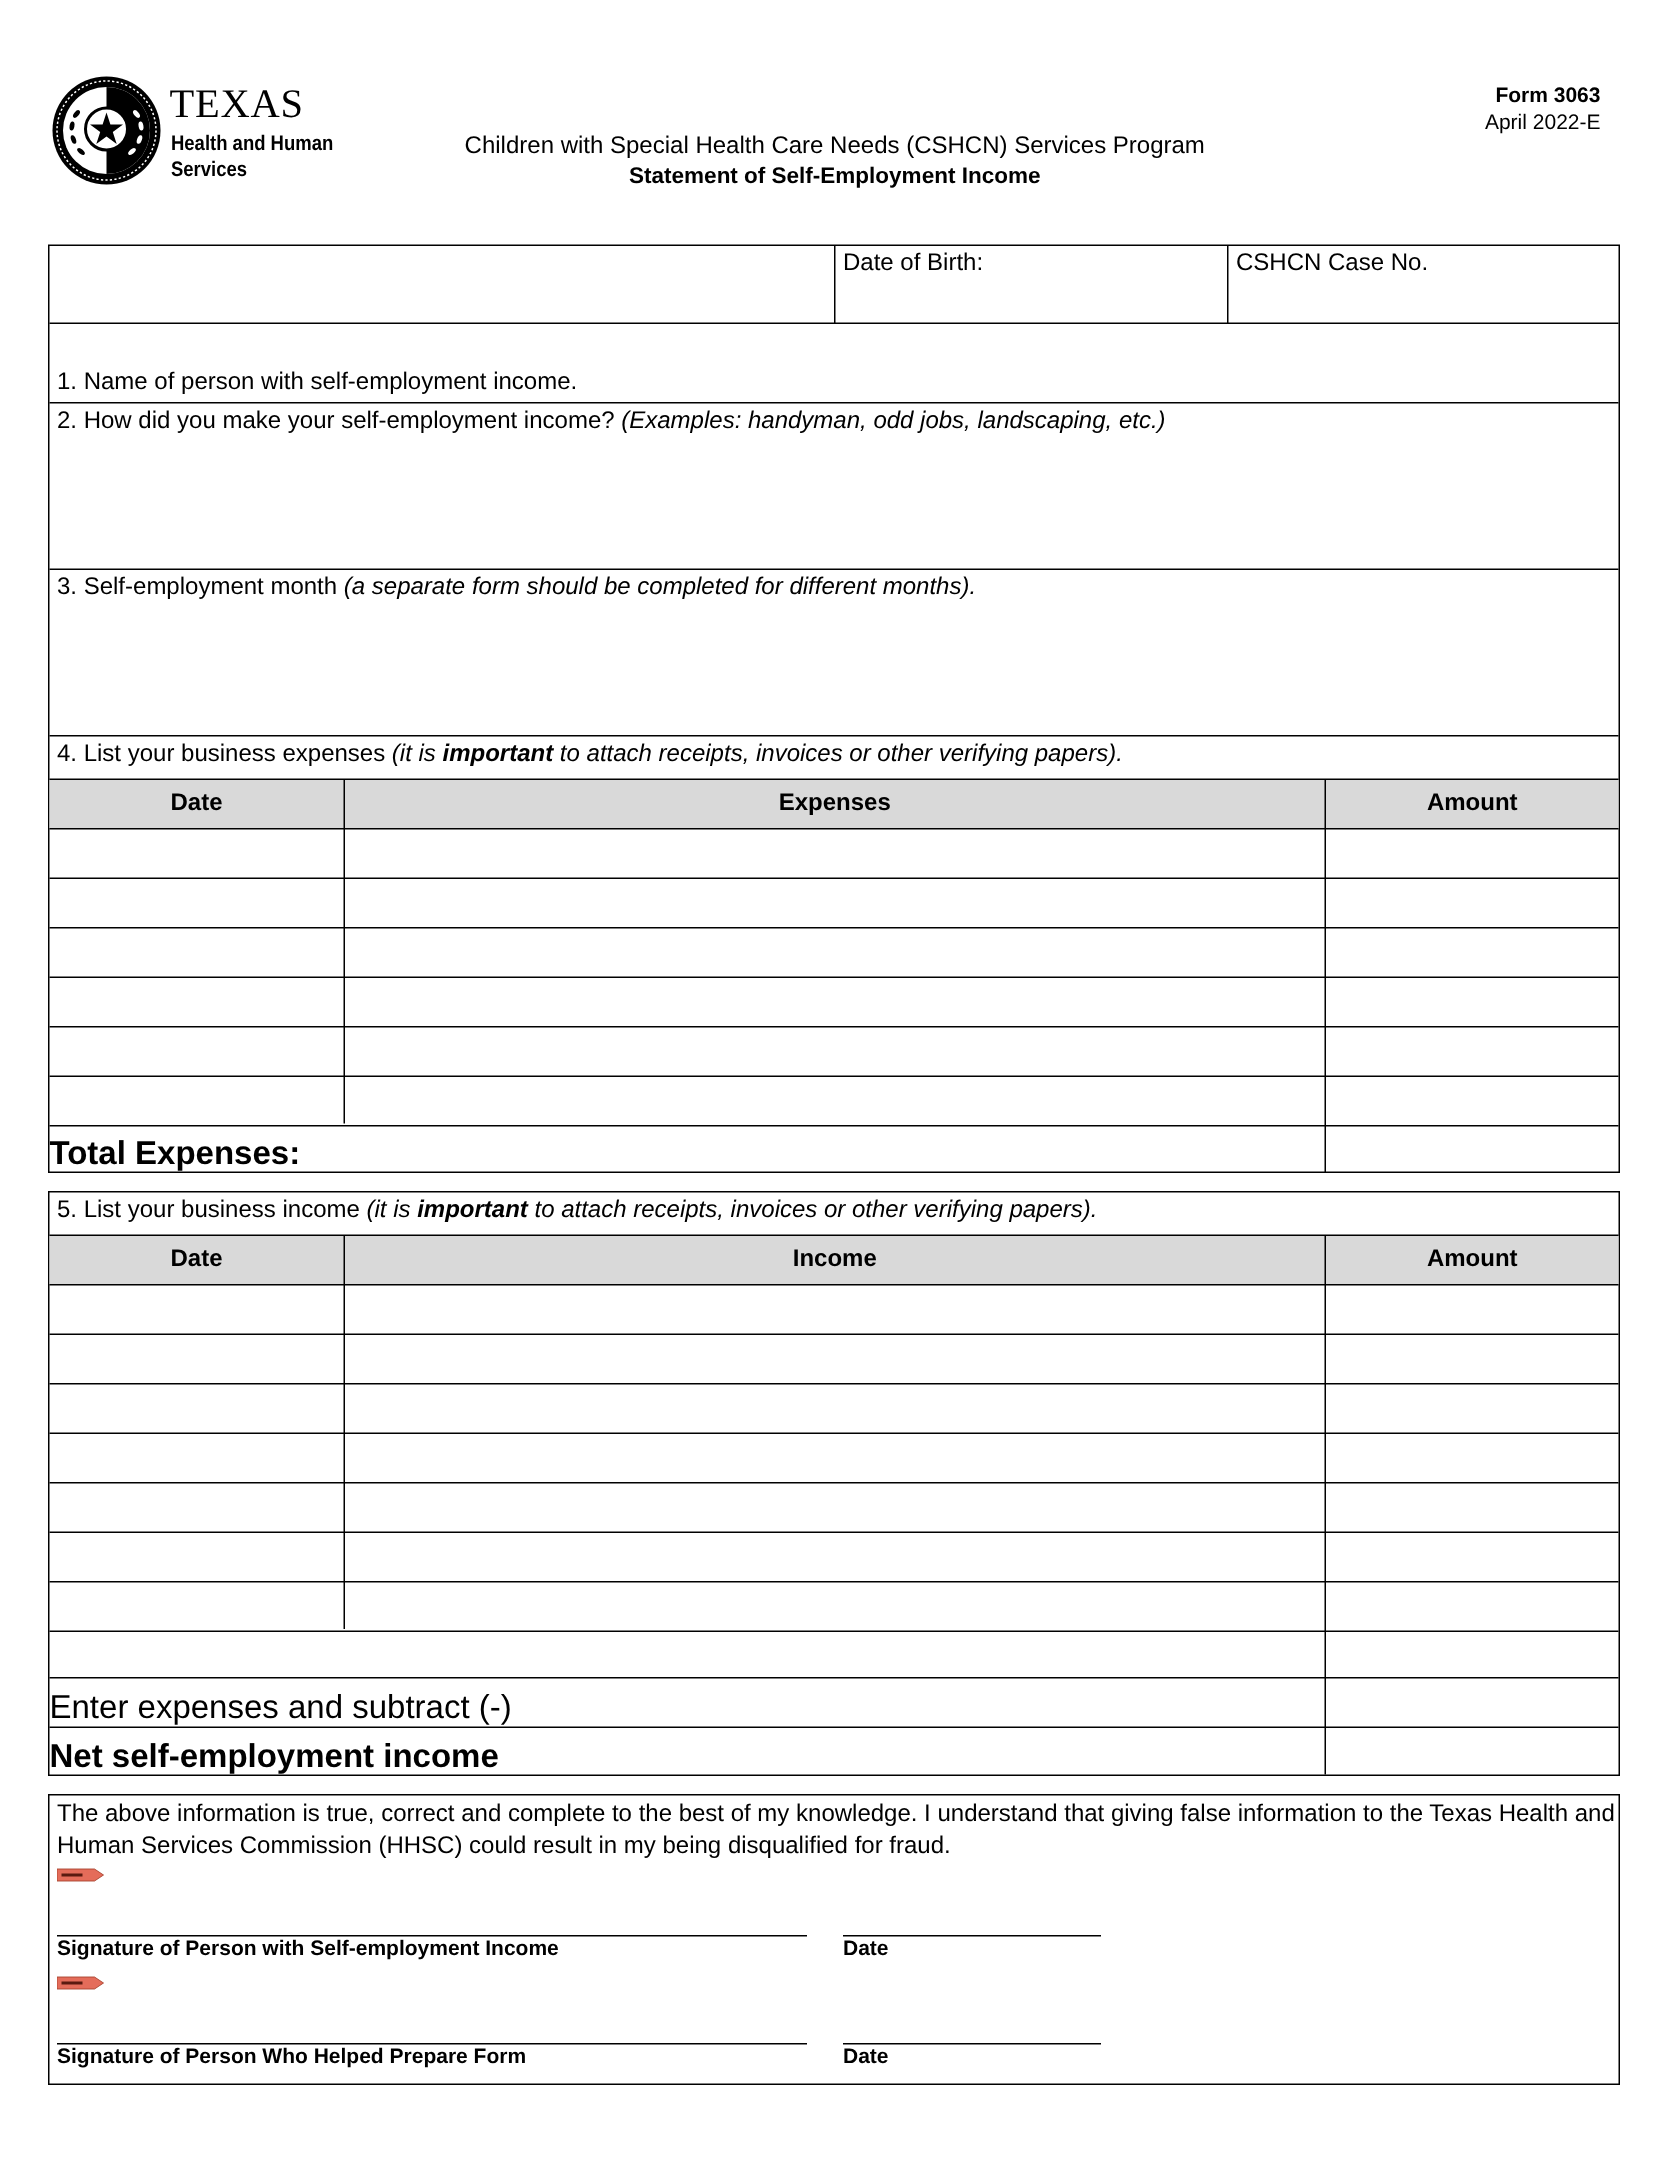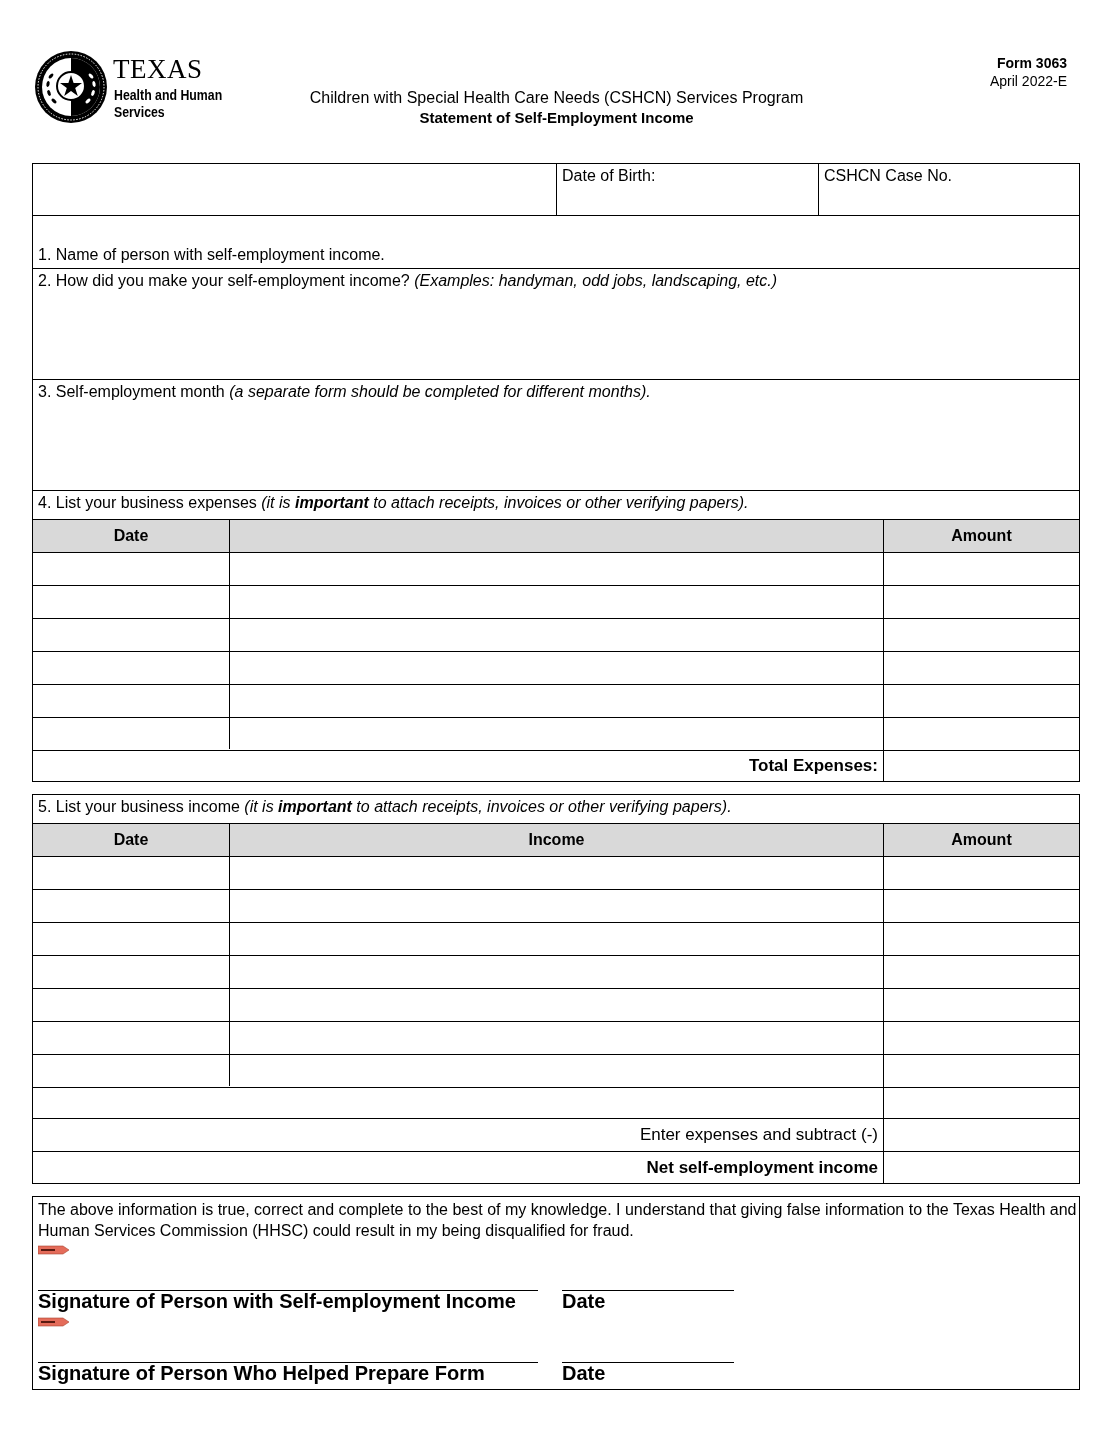--- a/index.html
+++ b/index.html
@@ -16,26 +16,26 @@
   .title { left: 0; width: 1113px; top: 109px; text-align: center; font-size: 15px; font-weight: bold; }
 
   
   .box { position: absolute; border: 1px solid #000; box-sizing: border-box; }
   .cell { position: absolute; box-sizing: border-box; font-size: 16px; }
   .lbl { position: absolute; left: 5px; top: 3px; font-size: 16px; white-space: nowrap; }
   .hline { position: absolute; height: 1px; background: #000; }
   .vline { position: absolute; width: 1px; background: #000; }
   .thead { position: absolute; background: #d9d9d9; }
   .th { position: absolute; font-weight: bold; font-size: 16px; text-align: center; }
-  .tr-lbl { position: absolute; font-size: 17px; text-align: right; }
+  .tr-lbl { position: absolute; font-size: 22px; text-align: left; }
   .bold { font-weight: bold; }
   i { font-style: italic; }
 
   .sig-line { position: absolute; height: 1px; background: #000; }
-  .sig-lbl { position: absolute; font-size: 20px; font-weight: bold; }
+  .sig-lbl { position: absolute; font-size: 14px; font-weight: bold; }
   .sign-tag { position: absolute; width: 32px; height: 10px; }
   .cert { position: absolute; left: 38px; top: 1199px; width: 1040px; font-size: 16px; line-height: 21px; }
   input.fill { position: absolute; border: none; background: transparent; outline: none; font-family: "Liberation Sans", sans-serif; font-size: 15px; padding: 0 4px; box-sizing: border-box; }
 </style>
 </head>
 <body>
 
 <div class="abs logo">
   <svg class="seal" viewBox="0 0 74 74">
     <circle cx="37" cy="37" r="36" fill="#000"></circle>
@@ -101,20 +101,21 @@
   </div>
   <div class="hline" style="left:0; top:326px; width:1046px;"></div>
 
   <div class="cell" style="left:0; top:327px; width:1046px; height:29px;">
     <span class="lbl"><span>4. List your business expenses </span><i><span>(it is </span><b>important</b><span> to attach receipts, invoices or other verifying papers).</span></i></span>
   </div>
   <div class="hline" style="left:0; top:355px; width:1046px;"></div>
 
   <div class="thead" style="left:0; top:356px; width:1046px; height:32px;"></div>
   <div class="th" style="left:0; top:363px; width:196px;">Date</div>
+  <div class="th" style="left:197px; top:363px; width:653px;">Expenses</div>
   <div class="th" style="left:851px; top:363px; width:195px;">Amount</div>
 
   <div id="expense-rows">
       <div class="hline" style="left: 0px; top: 388px; width: 1046px;"></div>
       <div>
         <input class="fill" value="" style="left: 1px; top: 389px; width: 194px; height: 31px;">
         <input class="fill" value="" style="left: 198px; top: 389px; width: 651px; height: 31px;">
         <input class="fill" value="" style="left: 852px; top: 389px; width: 193px; height: 31px;">
       </div>
       <div class="hline" style="left: 0px; top: 421px; width: 1046px;"></div>

